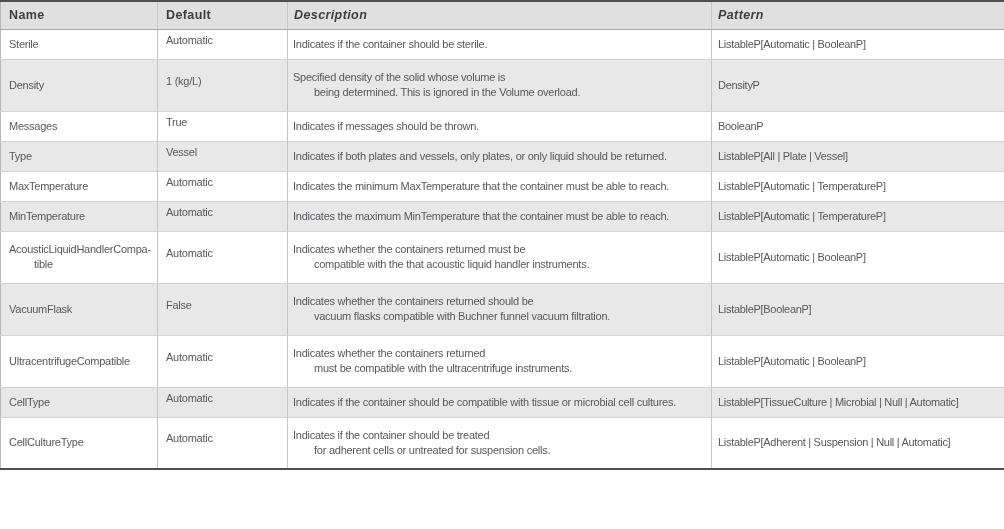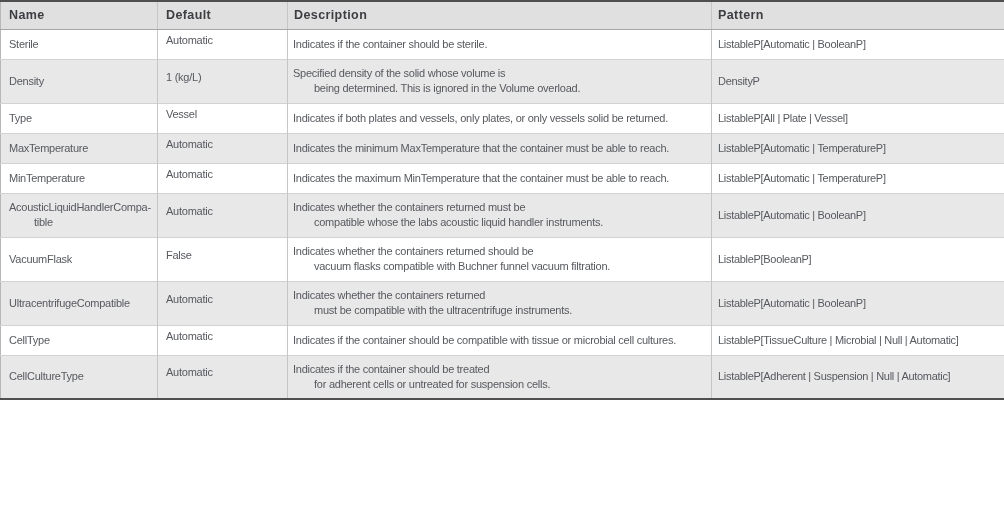--- a/index.html
+++ b/index.html
@@ -27,26 +27,26 @@
   thead tr { height: 28px; background: #e0e0e0; }
   thead th {
     text-align: left;
     vertical-align: middle;
     font-size: 12.5px;
     font-weight: bold;
     letter-spacing: 0.4px;
     color: #3c3e42;
     padding: 3px 6px 3px 8px;
   }
-  th.c-desc, th.c-pattern { padding-left: 6px; }
+  th.c-desc, th.c-pattern { padding-left: 6px; font-style: italic; }
 
   tbody tr { background: #ffffff; }
   tbody tr:nth-child(even) { background: #e8e8e8; }
   tbody tr.h1 { height: 27px; }
-  tbody tr.h2 { height: 44px; }
+  tbody tr.h2 { height: 52px; }
 
   td {
     vertical-align: middle;
     font-size: 11px;
     letter-spacing: -0.25px;
     color: #56595e;
     line-height: 15px;
   }
   td.c-name {
     padding: 3px 4px 3px 33px;
@@ -105,27 +105,35 @@
     <tr class="h2">
       <td class="c-name">Density</td>
       <td class="c-default">1 (kg/L)</td>
       <td class="c-desc">
         <span class="dline">Specified density of the solid whose volume is</span>
         <span class="dline cont">being determined. This is ignored in the Volume overload.</span>
       </td>
       <td class="c-pattern">DensityP</td>
     </tr>
 
+    <tr class="h1">
+      <td class="c-name">Messages</td>
+      <td class="c-default">True</td>
+      <td class="c-desc">
+        <span class="dline">Indicates if messages should be thrown.</span>
+      </td>
+      <td class="c-pattern">BooleanP</td>
+    </tr>
 
 
     <tr class="h1">
       <td class="c-name">Type</td>
       <td class="c-default">Vessel</td>
       <td class="c-desc">
-        <span class="dline">Indicates if both plates and vessels, only plates, or only vessels solid be returned.</span>
+        <span class="dline">Indicates if both plates and vessels, only plates, or only liquid should be returned.</span>
       </td>
       <td class="c-pattern">ListableP[All | Plate | Vessel]</td>
     </tr>
 
     <tr class="h1">
       <td class="c-name">MaxTemperature</td>
       <td class="c-default">Automatic</td>
       <td class="c-desc">
         <span class="dline">Indicates the minimum MaxTemperature that the container must be able to reach.</span>
       </td>
@@ -140,21 +148,21 @@
       </td>
       <td class="c-pattern">ListableP[Automatic | TemperatureP]</td>
     </tr>
 
 
     <tr class="h2">
       <td class="c-name">AcousticLiquidHandlerCompa­tible</td>
       <td class="c-default">Automatic</td>
       <td class="c-desc">
         <span class="dline">Indicates whether the containers returned must be</span>
-        <span class="dline cont">compatible whose the labs acoustic liquid handler instruments.</span>
+        <span class="dline cont">compatible with the that acoustic liquid handler instruments.</span>
       </td>
       <td class="c-pattern">ListableP[Automatic | BooleanP]</td>
     </tr>
 
     <tr class="h2">
       <td class="c-name">VacuumFlask</td>
       <td class="c-default">False</td>
       <td class="c-desc">
         <span class="dline">Indicates whether the containers returned should be</span>
         <span class="dline cont">vacuum flasks compatible with Buchner funnel vacuum filtration.</span>

